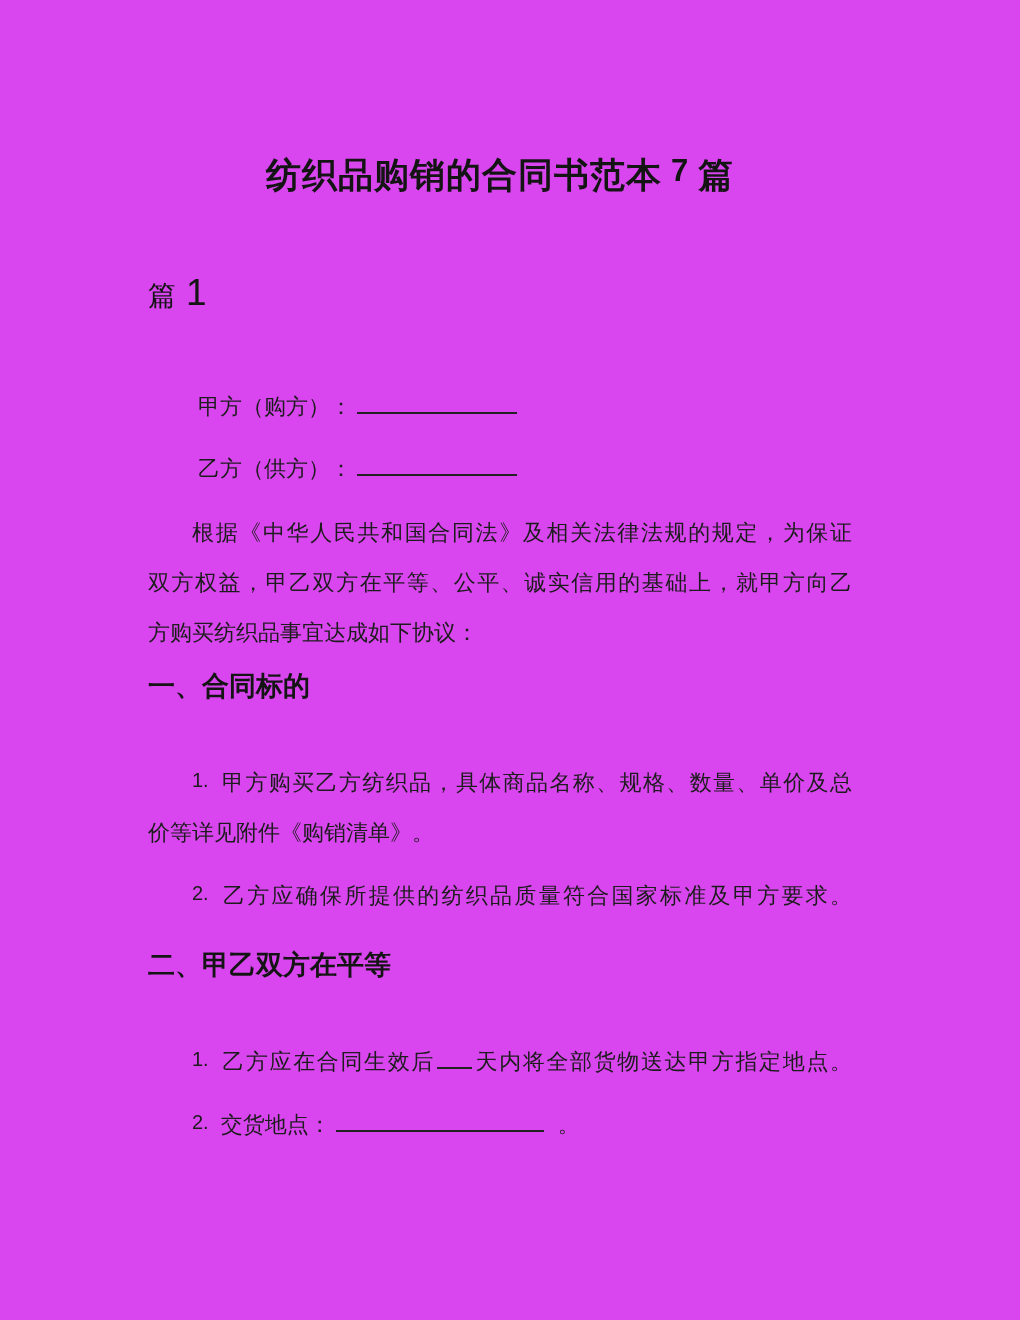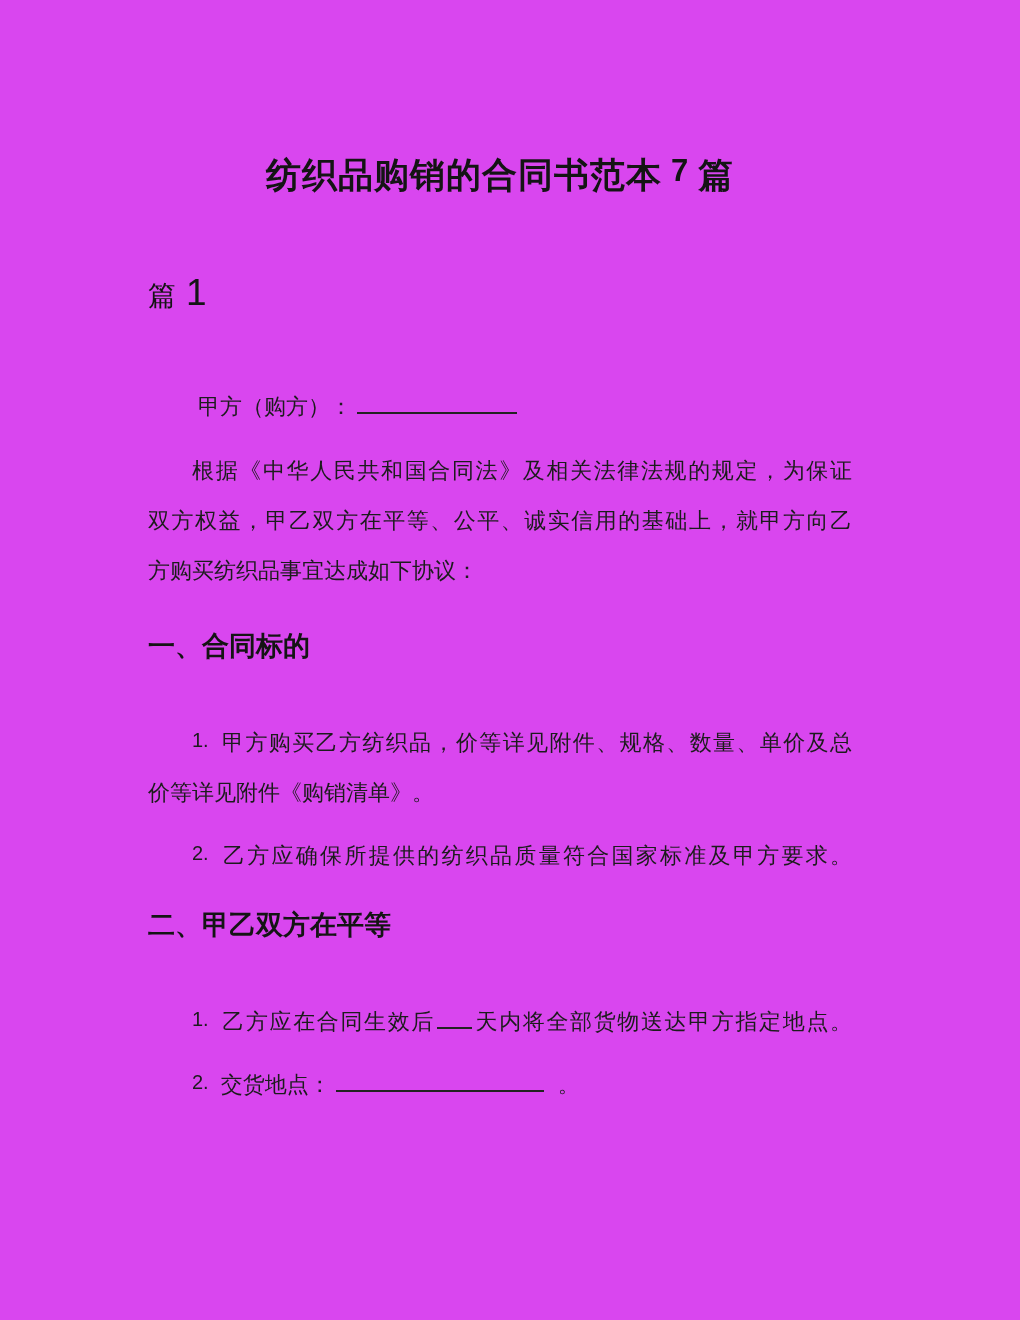--- a/index.html
+++ b/index.html
@@ -85,21 +85,21 @@
   }
   .indent { text-indent: 44px; }
 
   .section-heading {
     margin: 0;
     font-size: 27px;
     font-weight: 700;
     line-height: 40px;
     color: #141414;
   }
-  .section-heading.s1 { margin-top: 30px; }
+  .section-heading.s1 { margin-top: 8px; }
   .section-heading.s2 { margin-top: 24px; }
 
   .item-first { margin-top: 52px; }
   .item-gap { margin-top: 13px; }
 
   .num {
     font-family: "Liberation Sans", sans-serif;
     font-size: 20px;
     position: relative;
     top: -3px;
@@ -114,30 +114,33 @@
 <div class="page">
 
   <h1 class="doc-title"><span>纺织品购销的合同书范本</span><span class="title-num">7</span><span>篇</span></h1>
 
   <h2 class="part-heading"><span>篇</span><span class="part-num">1</span></h2>
 
   <div class="party-line first">
     <span>甲方（购方）：</span><span class="blank blank-party"></span>
   </div>
 
+  <div class="party-line second">
+    <span>乙方（供方）：</span><span class="blank blank-party"></span>
+  </div>
 
   <div class="preamble">
     <div class="para-line fill indent">根据《中华人民共和国合同法》及相关法律法规的规定，为保证</div>
     <div class="para-line fill">双方权益，甲乙双方在平等、公平、诚实信用的基础上，就甲方向乙</div>
     <div class="para-line">方购买纺织品事宜达成如下协议：</div>
   </div>
 
   <h3 class="section-heading s1">一、合同标的</h3>
 
-  <div class="para-line fill indent item-first"><span class="num">1.</span><span>甲方购买乙方纺织品，价等详见附件、规格、数量、单价及总</span></div>
+  <div class="para-line fill indent item-first"><span class="num">1.</span><span>甲方购买乙方纺织品，具体商品名称、规格、数量、单价及总</span></div>
   <div class="para-line">价等详见附件《购销清单》。</div>
 
   <div class="para-line fill indent item-gap"><span class="num">2.</span><span>乙方应确保所提供的纺织品质量符合国家标准及甲方要求。</span></div>
 
   <h3 class="section-heading s2">二、甲乙双方在平等</h3>
 
   <div class="para-line fill indent item-first"><span class="num">1.</span><span>乙方应在合同生效后</span><span class="blank blank-short"></span><span>天内将全部货物送达甲方指定地点。</span></div>
 
   <div class="para-line indent item-gap"><span class="num">2.</span><span>交货地点：</span><span class="blank blank-place"></span><span class="period-suffix">。</span></div>
 

